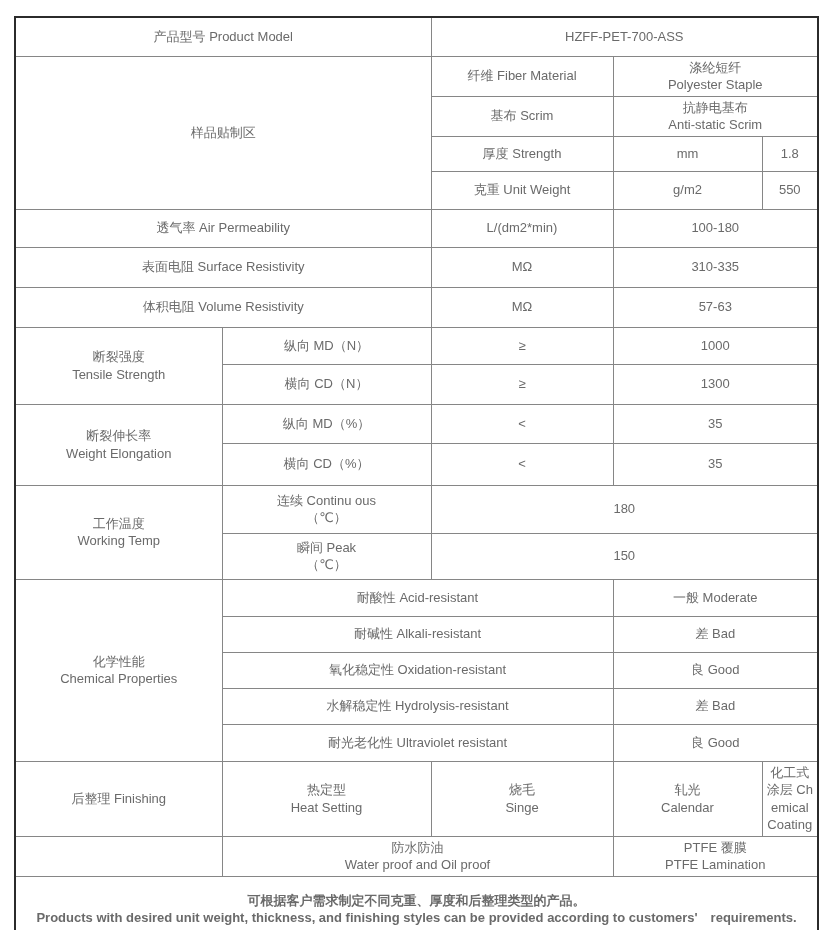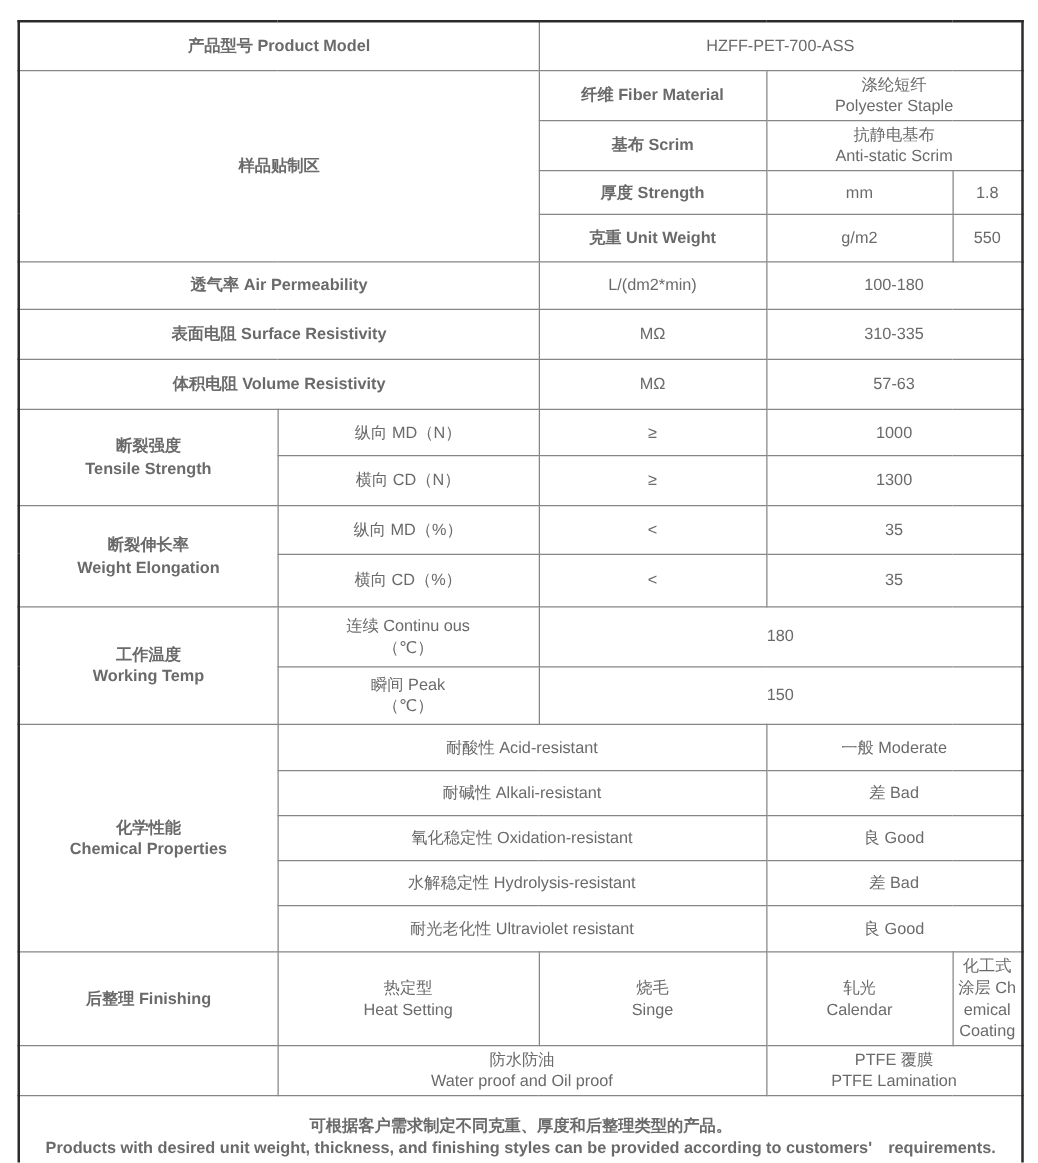--- a/index.html
+++ b/index.html
@@ -23,21 +23,21 @@
     border: 1px solid #868686;
     text-align: center;
     vertical-align: middle;
     color: #6a6a6a;
     font-size: 13px;
     line-height: 1.35;
     padding: 2px 3px;
     overflow: hidden;
   }
   td.hdr {
-    font-weight: bold;
+    font-weight: normal;
     color: #595959;
   }
   td.footer-cell {
     text-align: left;
     font-weight: bold;
     color: #595959;
     padding: 4px 4px 4px 2px;
     line-height: 1.55;
   }
   td.coating-cell {

